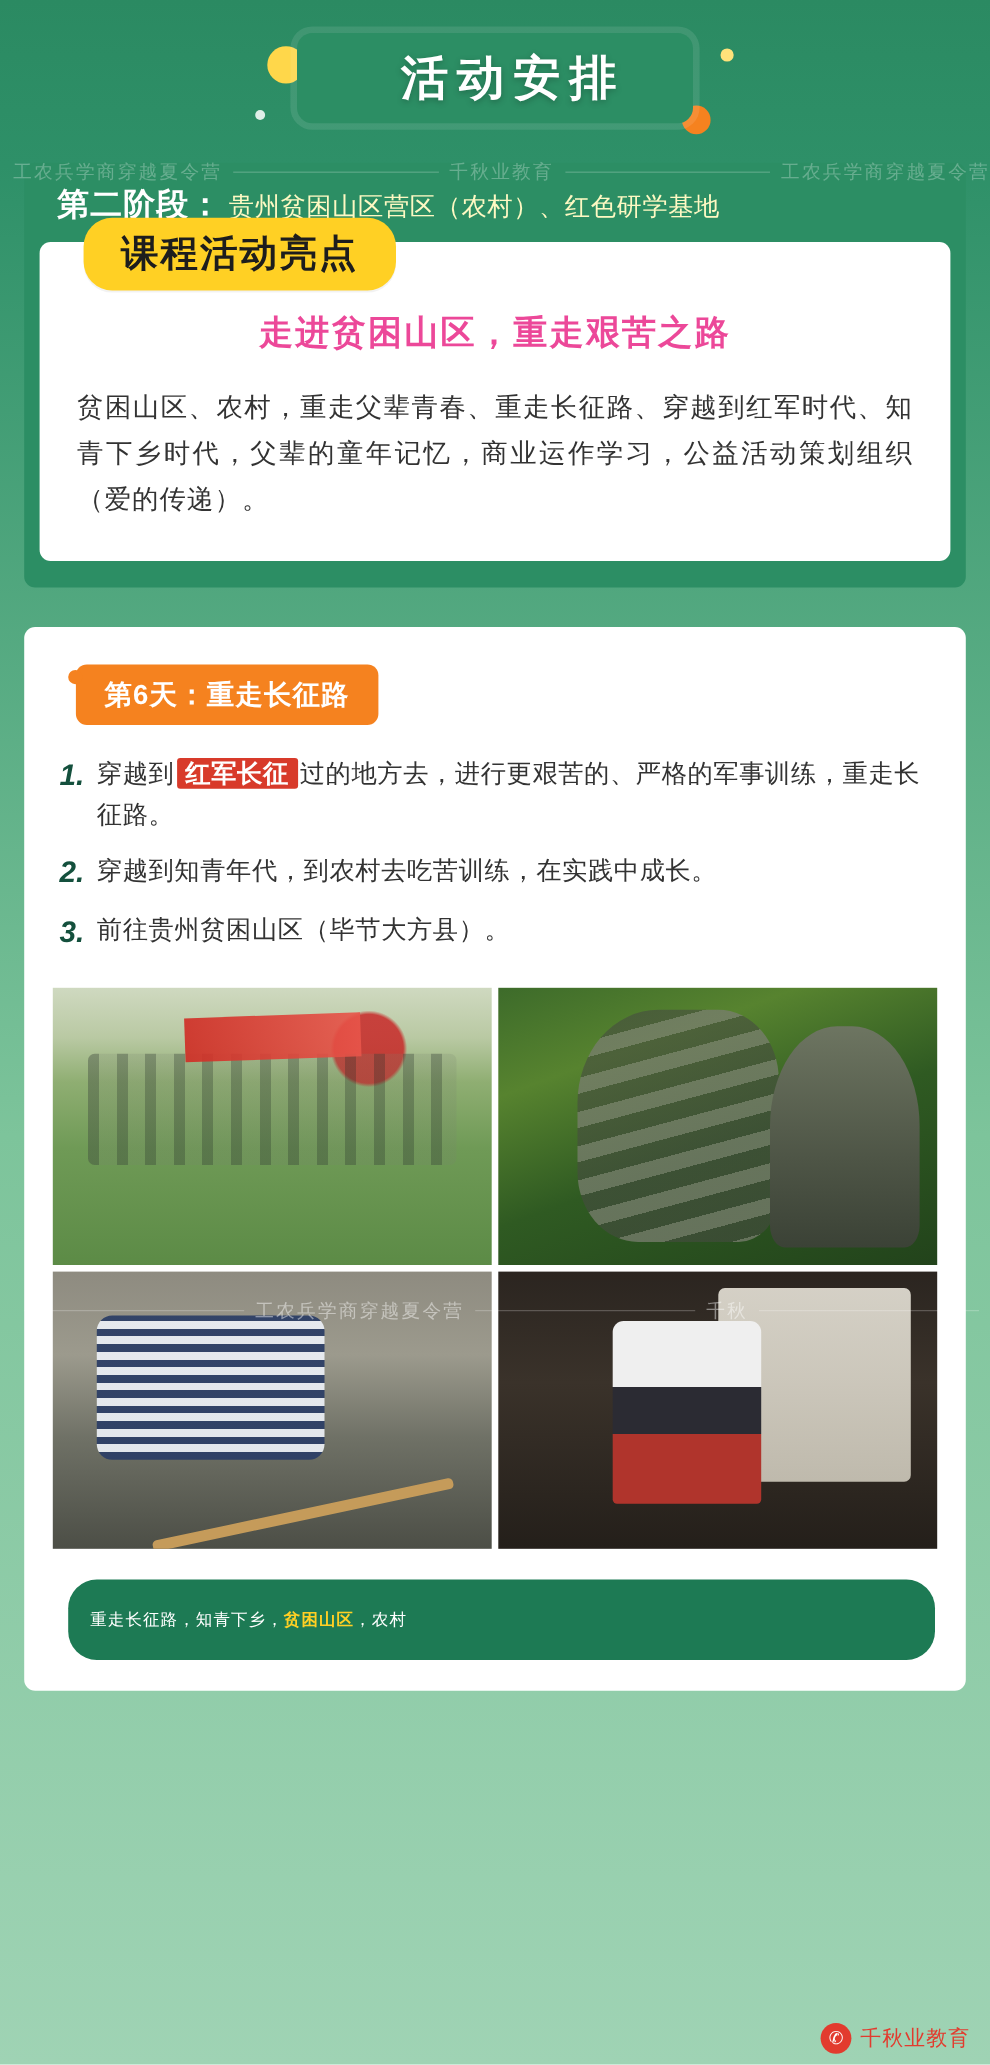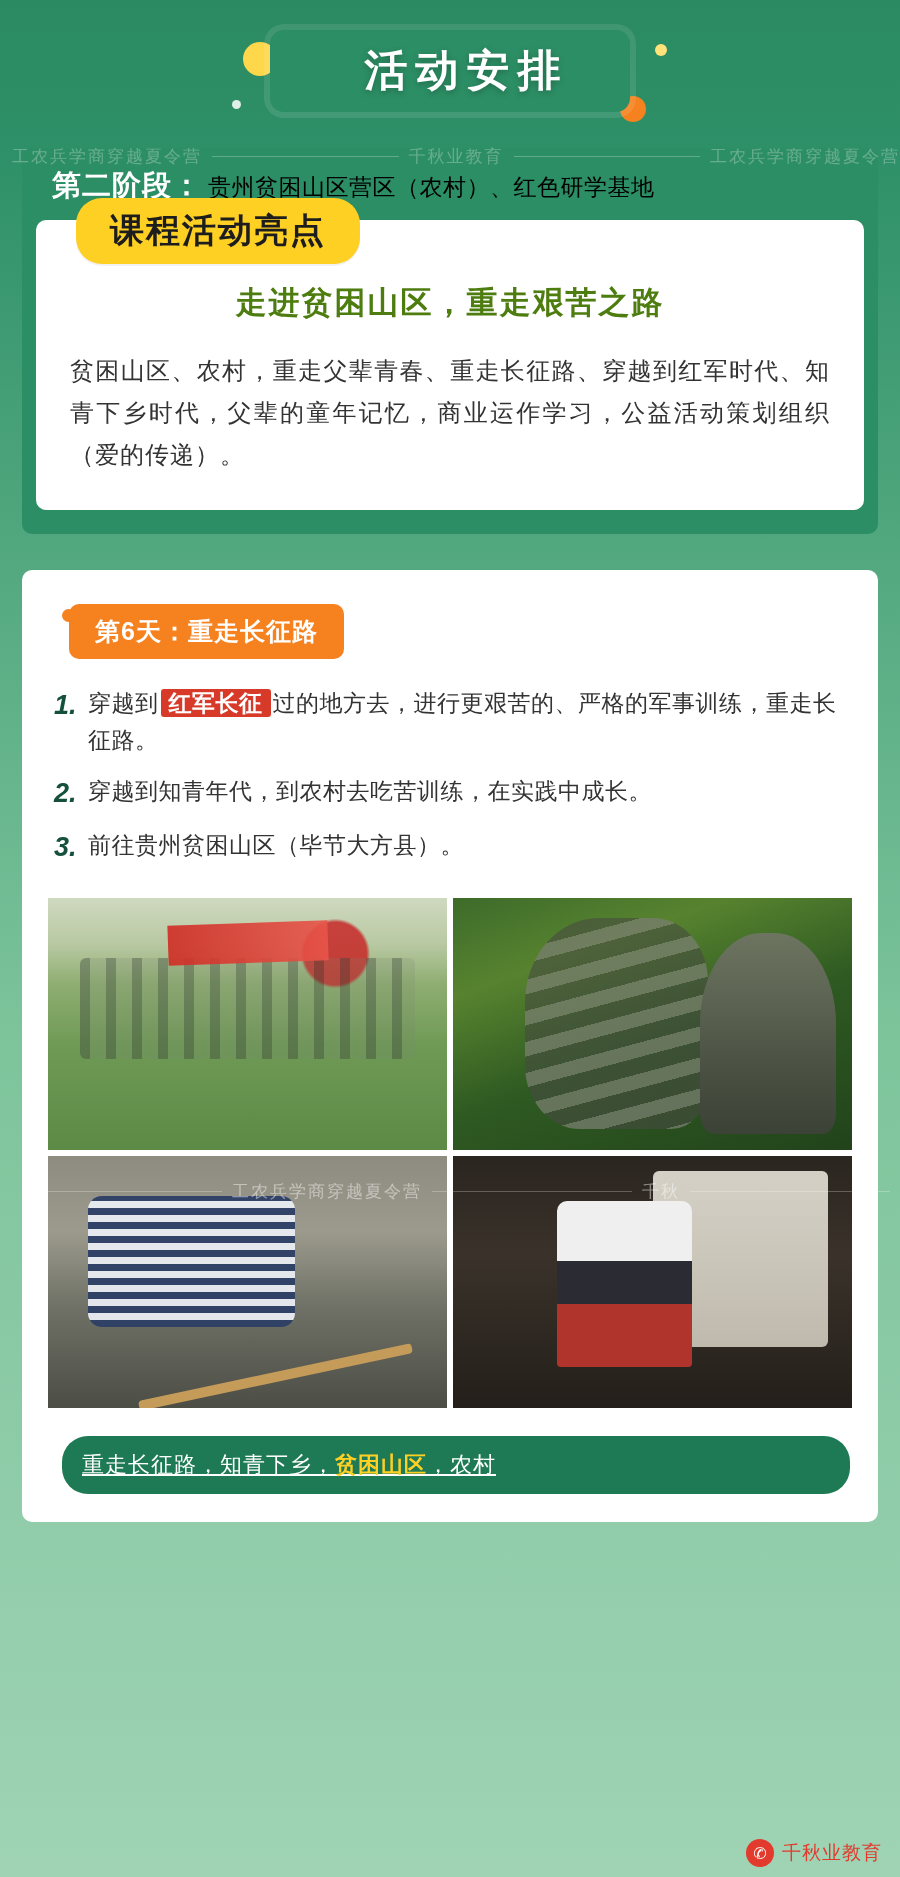--- a/index.html
+++ b/index.html
@@ -90,21 +90,21 @@
     padding: 2px 0 14px 16px;
     white-space: nowrap;
   }
   .stage-label {
     color: #ffffff;
     font-size: 29px;
     font-weight: bold;
     letter-spacing: 1px;
   }
   .stage-value {
-    color: #000000;
+    color: #fef9c3;
     font-size: 23px;
     margin-left: 6px;
     letter-spacing: 0.5px;
   }
   .highlight-card {
     background: #ffffff;
     border-radius: 10px;
     padding: 44px 34px 34px 34px;
     position: relative;
   }
@@ -116,21 +116,21 @@
     color: #1d1d1d;
     font-size: 34px;
     font-weight: bold;
     letter-spacing: 2px;
     padding: 10px 34px;
     border-radius: 26px;
     box-shadow: 0 2px 0 rgba(0,0,0,0.05);
   }
   .hl-heading {
     text-align: center;
-    color: #4d7c0f;
+    color: #ec4899;
     font-size: 31px;
     font-weight: bold;
     letter-spacing: 2px;
     margin: 18px 0 26px 0;
   }
   .hl-body {
     color: #333333;
     font-size: 24px;
     line-height: 1.75;
     letter-spacing: 1px;
@@ -317,28 +317,27 @@
     font-size: 26px;
     font-weight: bold;
     letter-spacing: 1px;
     white-space: nowrap;
   }
   .meaning-pill {
     flex: 1;
     margin-left: 12px;
     background: #1d7a54;
     color: #ffffff;
-    font-size: 22px;
+    font-size: 15px;
     border-radius: 26px;
-    padding: 14px 20px;
+    padding: 27px 20px;
     letter-spacing: 1px;
     white-space: nowrap;
     overflow: hidden;
     text-overflow: ellipsis;
-    text-decoration: underline;
   }
   .meaning-pill .em { color: #ffd024; font-weight: bold; }
 
   
   .footer {
     position: absolute;
     bottom: 10px;
     right: 18px;
     display: flex;
     align-items: center;

